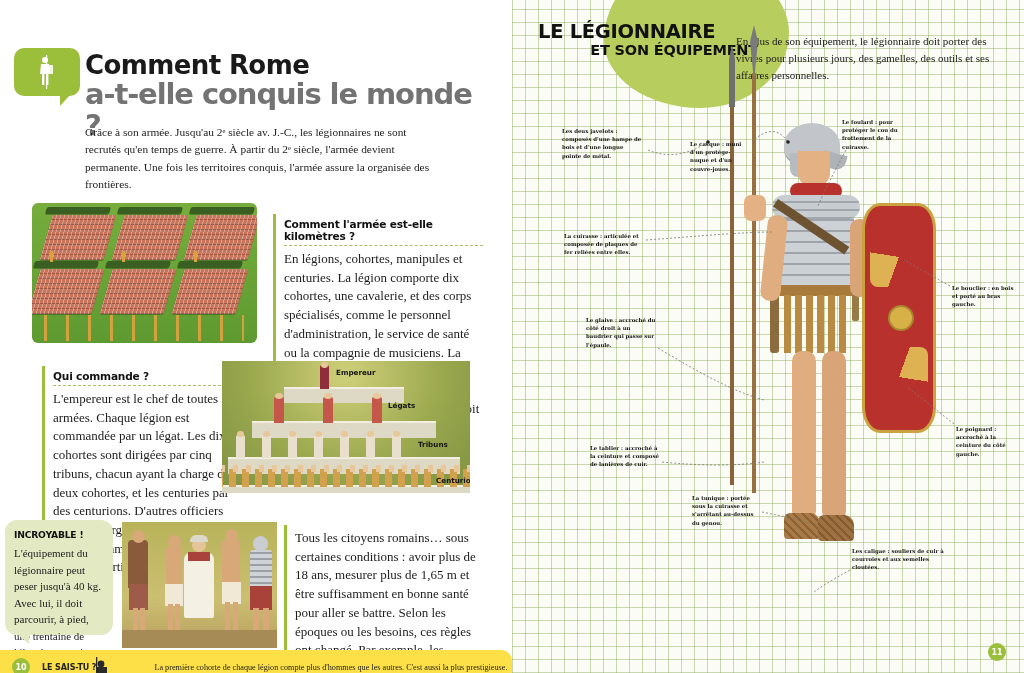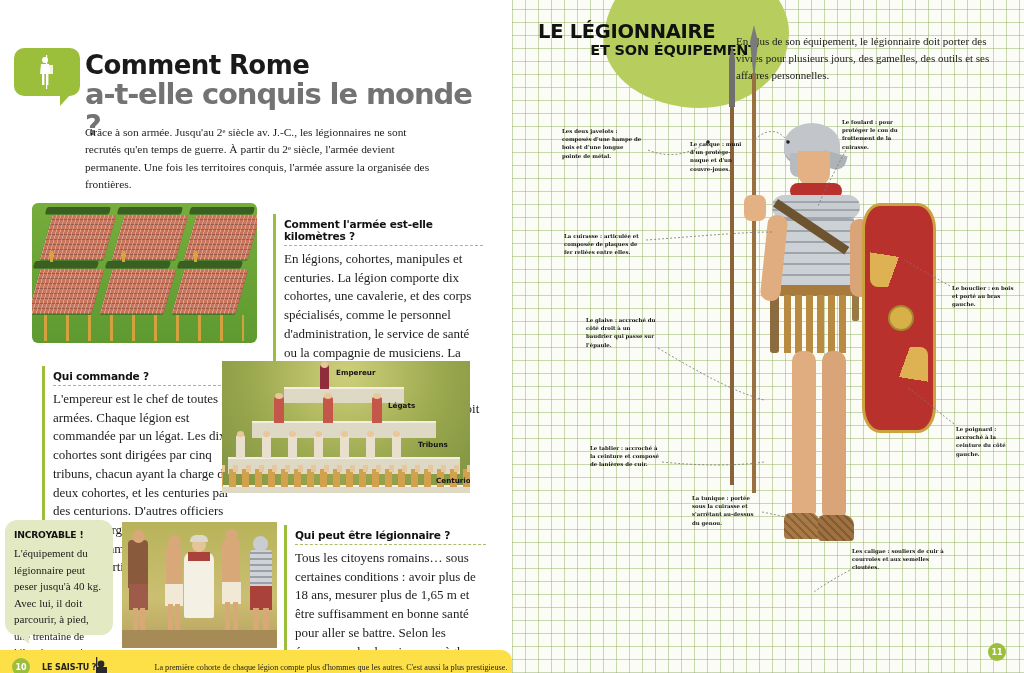--- a/index.html
+++ b/index.html
@@ -237,21 +237,20 @@
       <h3>Comment l'armée est-elle kilomètres ?</h3>
       <p>En légions, cohortes, manipules et centuries. La légion comporte dix cohortes, une cavalerie, et des corps spécialisés, comme le personnel d'administration, le service de santé ou la compagnie de musiciens. La cohorte compte trois manipules ; le manipule, deux centuries ; et la centurie environ 80 légionnaires. Soit presque 500 soldats par cohorte et environ 5 000 par légion.</p>
     </div>
 
     <div class="info-box" id="box-commande">
       <h3>Qui commande ?</h3>
       <p>L'empereur est le chef de toutes les armées. Chaque légion est commandée par un légat. Les dix cohortes sont dirigées par cinq tribuns, chacun ayant la charge de deux cohortes, et les centuries par des centurions. D'autres officiers sont en charge de différentes tâches, comme l'organisation du camp ou l'artillerie.</p>
     </div>
 
     <div class="info-box" id="box-legionnaire">
-      <h3>Qui peut être légionnaire ?</h3>
       <p>Tous les citoyens romains… sous certaines conditions : avoir plus de 18 ans, mesurer plus de 1,65 m et être suffisamment en bonne santé pour aller se battre. Selon les époques ou les besoins, ces règles ont changé. Par exemple, les hommes mesurant moins de 1,65 m pouvaient être employés à d'autres tâches que le combat.</p>
     </div>
 
     <div class="pyramid-illo">
       <div class="step" style="left:62px; top:26px; width:120px; height:16px;"></div>
       <div class="step" style="left:30px; top:60px; width:184px; height:17px;"></div>
       <div class="step" style="left:6px;  top:96px; width:232px; height:17px;"></div>
       <div class="step" style="left:-8px; top:124px;width:264px; height:16px;"></div>
 
       <div class="fig" style="left:98px; top:4px; width:9px; height:24px; background:#8f2d3d;"></div>

